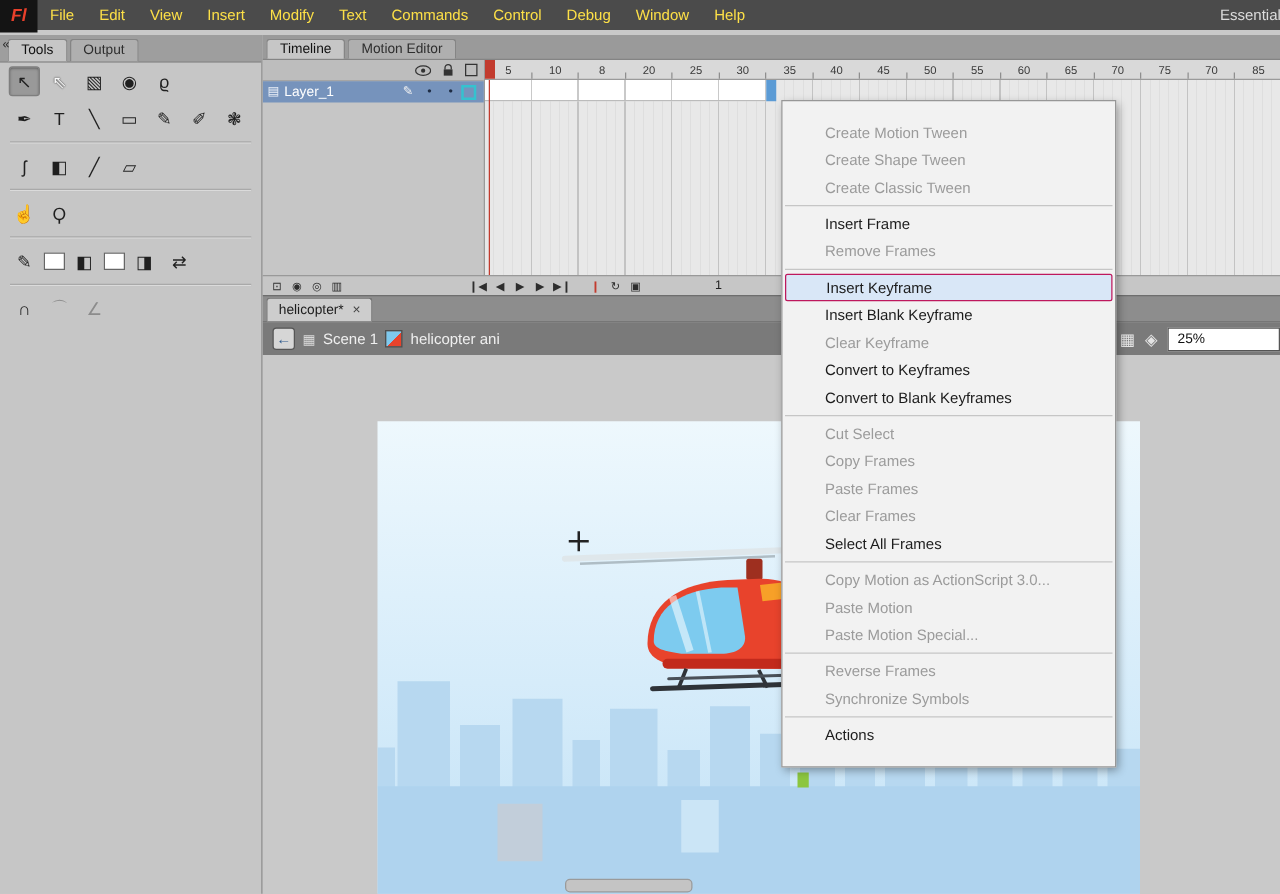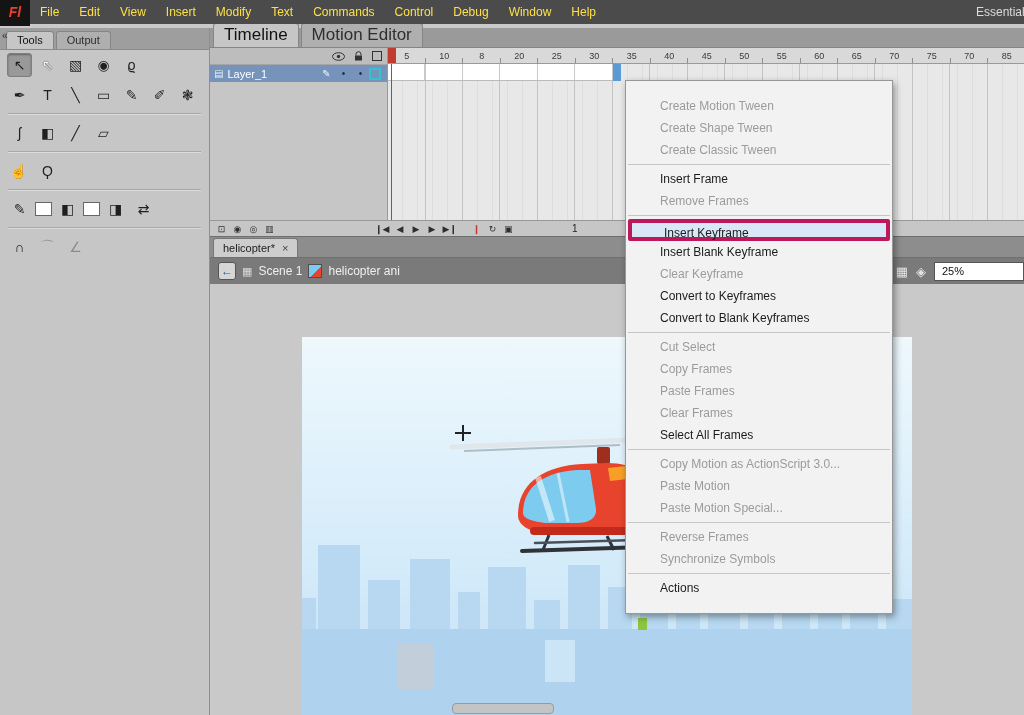--- a/index.html
+++ b/index.html
@@ -36,21 +36,21 @@
   .swatch{width:15px;height:12px;border:1px solid #666;display:inline-block;background:#fff;}
 
   
   .right{position:absolute;left:210px;top:28px;right:0;bottom:0;}
 
   
   .timeline{position:absolute;left:0;top:0;right:0;height:208px;background:#C6C6C6;}
   .tl-tabs{height:20px;background:#9A9A9A;display:flex;gap:2px;align-items:flex-end;
            padding-left:3px;border-bottom:1px solid #848484;box-sizing:border-box;}
   .tl-tab{background:#AFAFAF;border:1px solid #858585;border-bottom:none;border-radius:3px 3px 0 0;
-          padding:1px 10px 2px;font-size:17px;color:#2E2E2E;}
+          padding:1px 10px 2px;font-size:11px;color:#2E2E2E;}
   .tl-tab.active{background:#C6C6C6;color:#111;}
   .tl-main{position:absolute;left:0;top:20px;right:0;bottom:16px;overflow:hidden;}
   .layer-col{position:absolute;left:0;top:0;width:178px;bottom:0;background:#C6C6C6;border-right:1px solid #9A9A9A;box-sizing:border-box;}
   .lc-head{height:16px;display:flex;justify-content:flex-end;gap:9px;padding-right:5px;align-items:center;
            border-bottom:1px solid #A5A5A5;background:#BDBDBD;}
   .outline-box{width:8px;height:8px;border:1px solid #333;display:inline-block;}
   .layer-row{height:17px;background:#7693BC;display:flex;align-items:center;color:#fff;font-size:11px;padding-left:4px;}
   .layer-row .licon{font-size:10px;margin-right:4px;color:#E8EEF6;}
   .layer-row .spacer{flex:1;}
   .lr-cell{width:17px;text-align:center;font-size:10px;color:#1E2C44;}
@@ -111,21 +111,21 @@
   .crosshair::after{content:'';position:absolute;left:7px;top:0;width:1.5px;height:16px;background:#222;}
   .hscroll-thumb{position:absolute;left:242px;top:419px;width:100px;height:9px;background:#C4C4C4;
                  border:1px solid #9A9A9A;border-radius:4px;}
 
   
   .context-menu{position:absolute;left:625px;top:80px;width:268px;background:#F2F2F2;border:1px solid #979797;
                 box-shadow:2px 3px 7px rgba(0,0,0,.38);padding:14px 0;font-size:12px;color:#1C1C1C;
                 z-index:60;box-sizing:border-box;}
   .cm-item{height:22px;line-height:22px;padding-left:34px;box-sizing:border-box;white-space:nowrap;cursor:default;}
   .cm-item.disabled{color:#9B9B9B;}
-  .cm-item.highlighted{background:#D9E7F7;border:4px solid #be185d;line-height:20px;margin:0 2px;
+  .cm-item.highlighted{background:#D9E7F7;border:1px solid #be185d;line-height:20px;margin:0 2px;
                        padding-left:32px;border-radius:2px;}
   .menu-sep{height:1px;background:#C6C6C6;margin:3px 2px;}
 </style>
 </head>
 <body>
 
 <div class="app" data-name="flash-application-window">
 
   <header class="menubar" data-name="menubar">
     <div class="logo" data-name="app-logo-icon">Fl</div>

